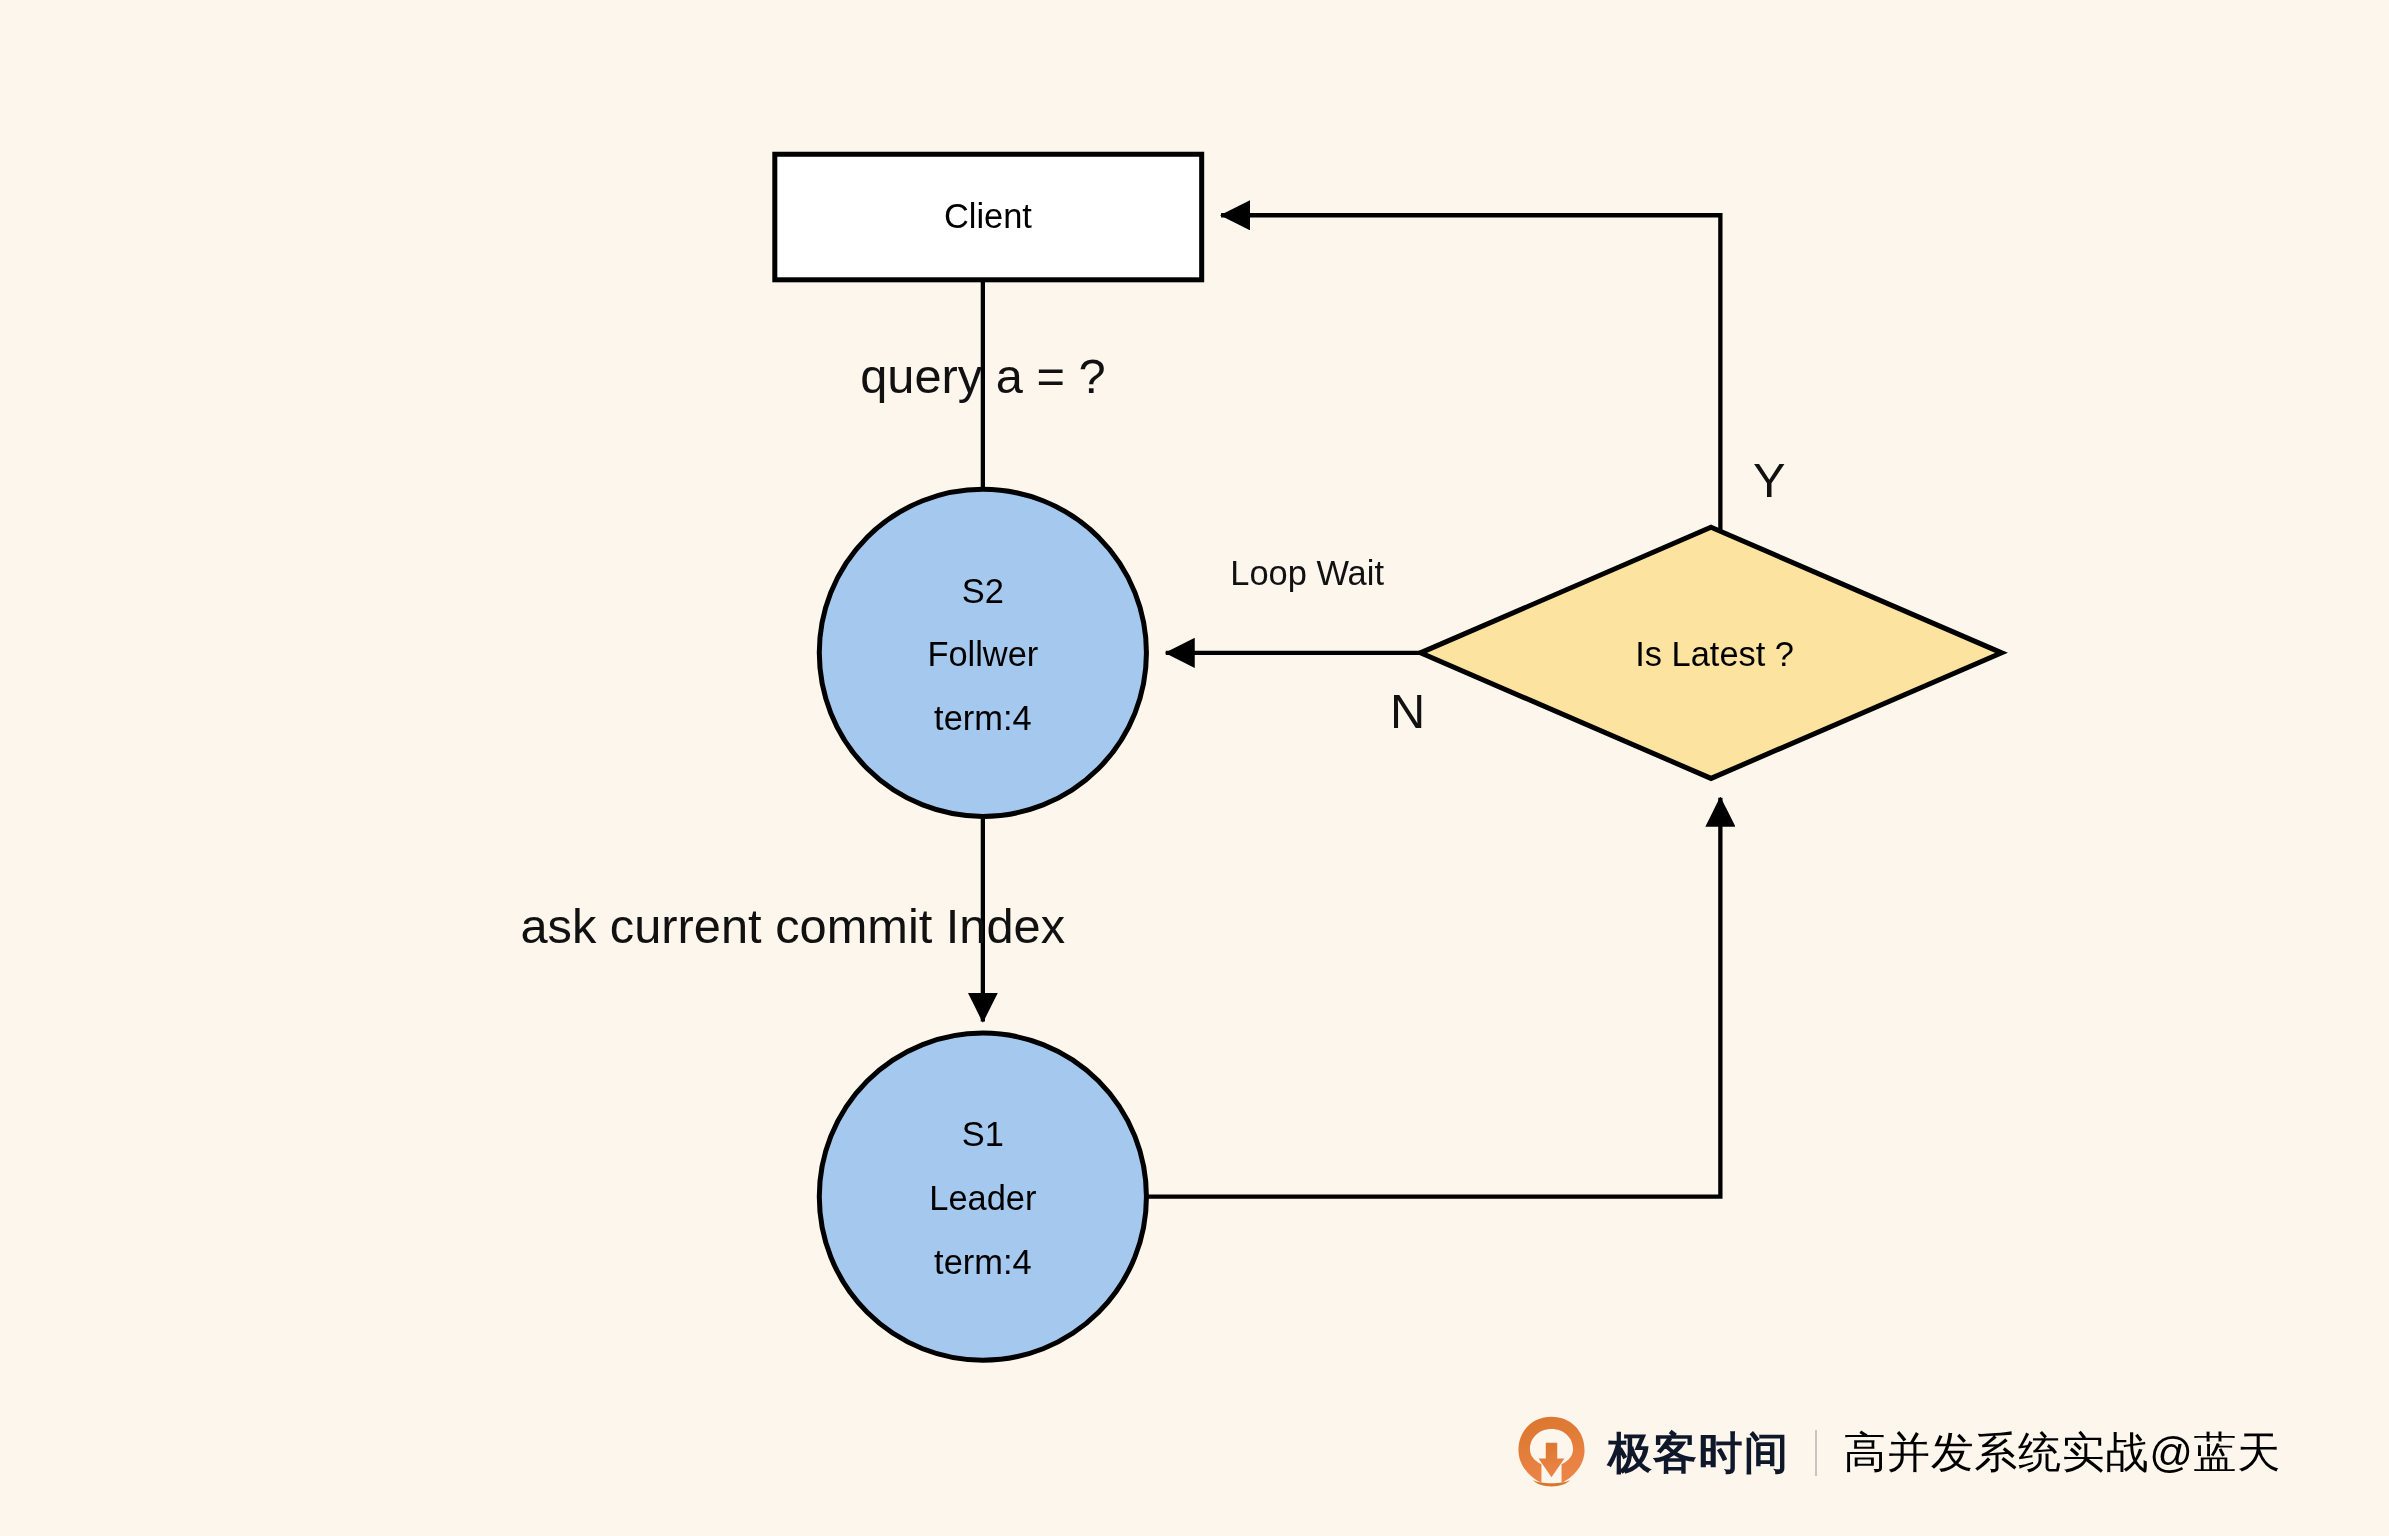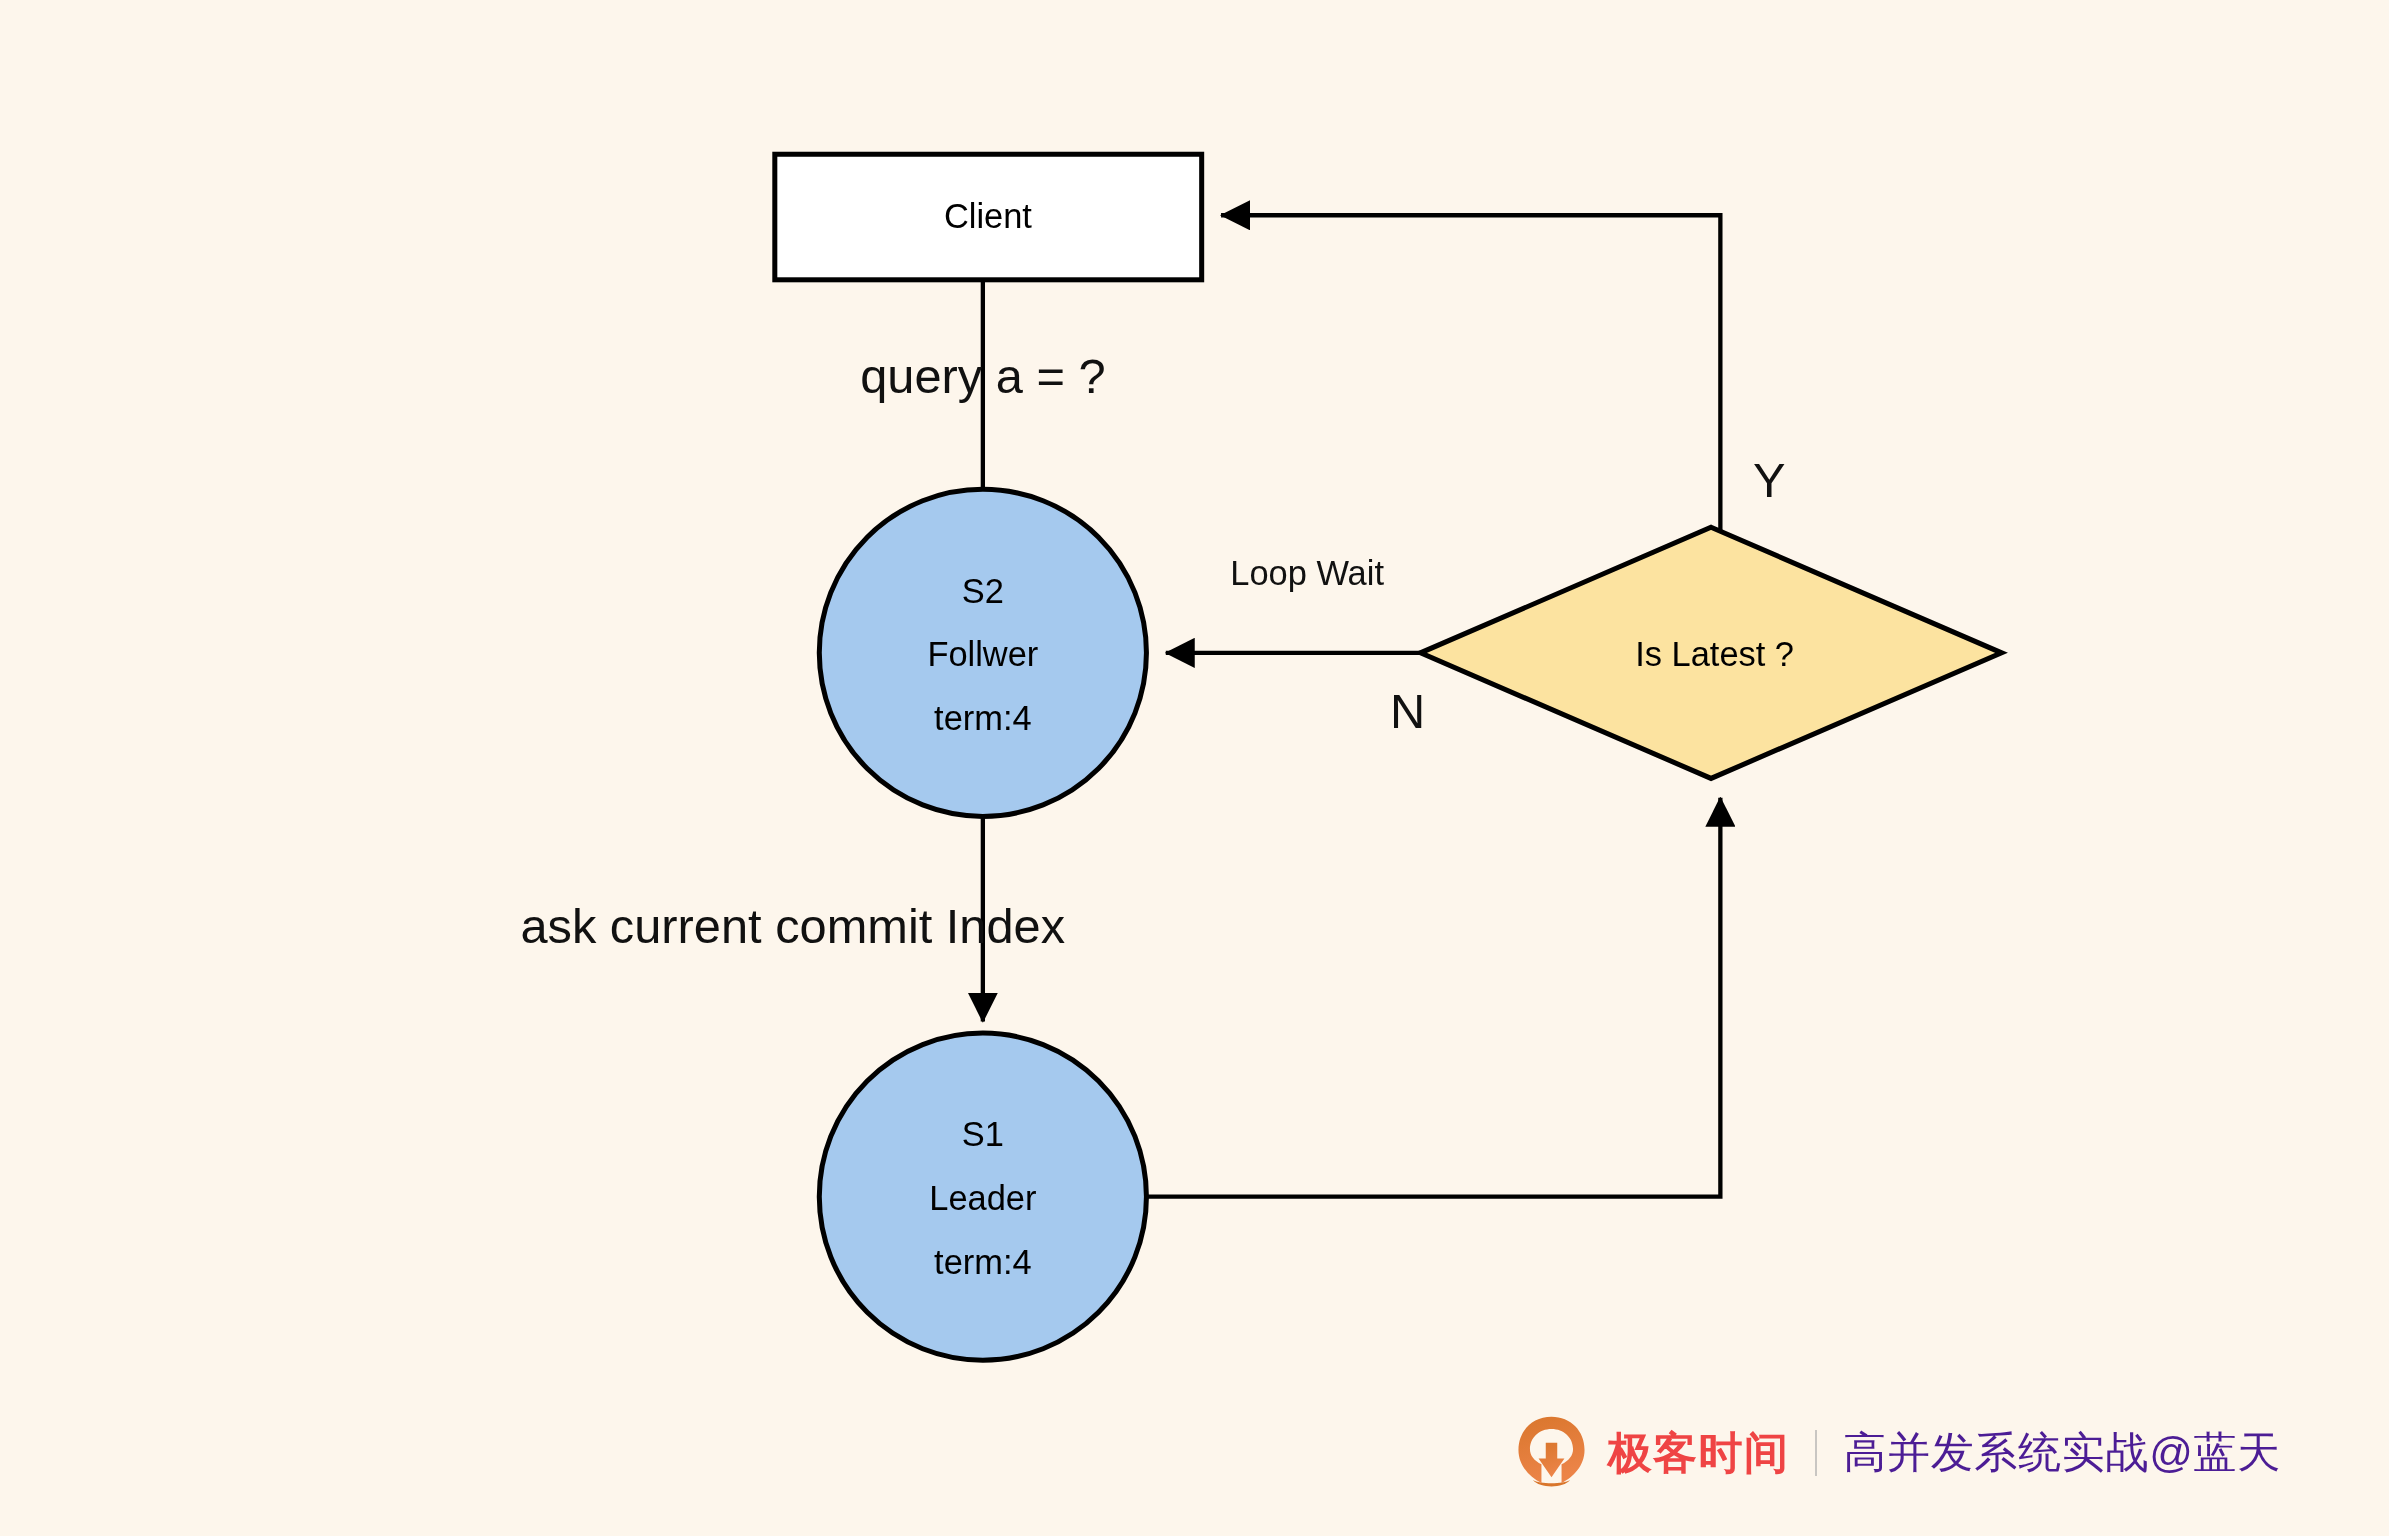--- a/index.html
+++ b/index.html
@@ -40,36 +40,36 @@
   }
   #wm-logo {
     width: 75px;
     height: 79px;
     flex: 0 0 auto;
   }
   #wm-brand {
     font-family: "Liberation Sans", "DejaVu Sans", sans-serif;
     font-size: 44px;
     font-weight: 700;
-    color: #ef4444;
+    color: #0f172a;
     letter-spacing: 1.4px;
     white-space: nowrap;
   }
   #wm-divider {
     width: 2.2px;
     height: 46px;
     background: #c9c6c2;
     flex: 0 0 auto;
     margin: 0 7.2px;
   }
   #wm-course {
     font-family: "Liberation Sans", "DejaVu Sans", sans-serif;
     font-size: 43px;
     font-weight: 400;
-    color: #4c1d95;
+    color: #000000;
     letter-spacing: 0.7px;
     white-space: nowrap;
   }
 </style>
 </head>
 <body>
 
 <div id="canvas">
 
   <svg class="diagram-svg" viewBox="0 0 3330 2141">

